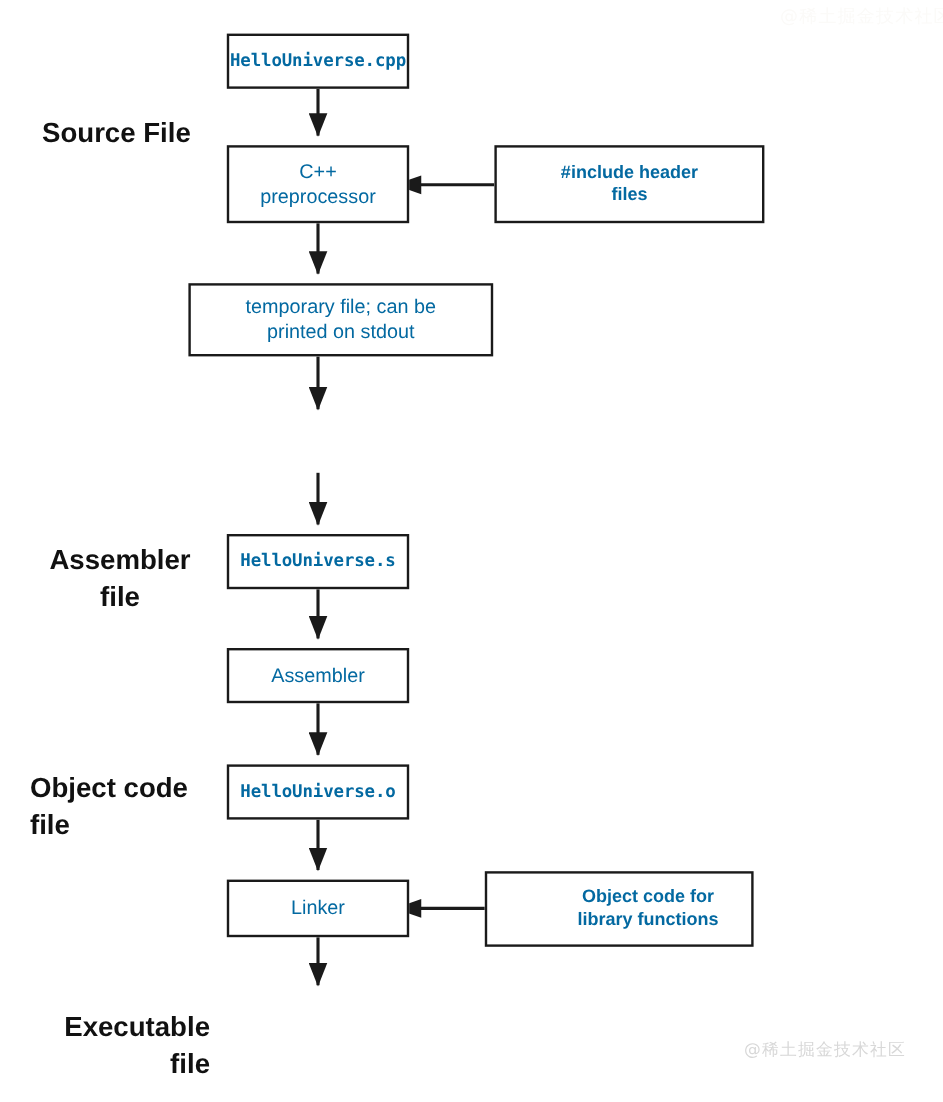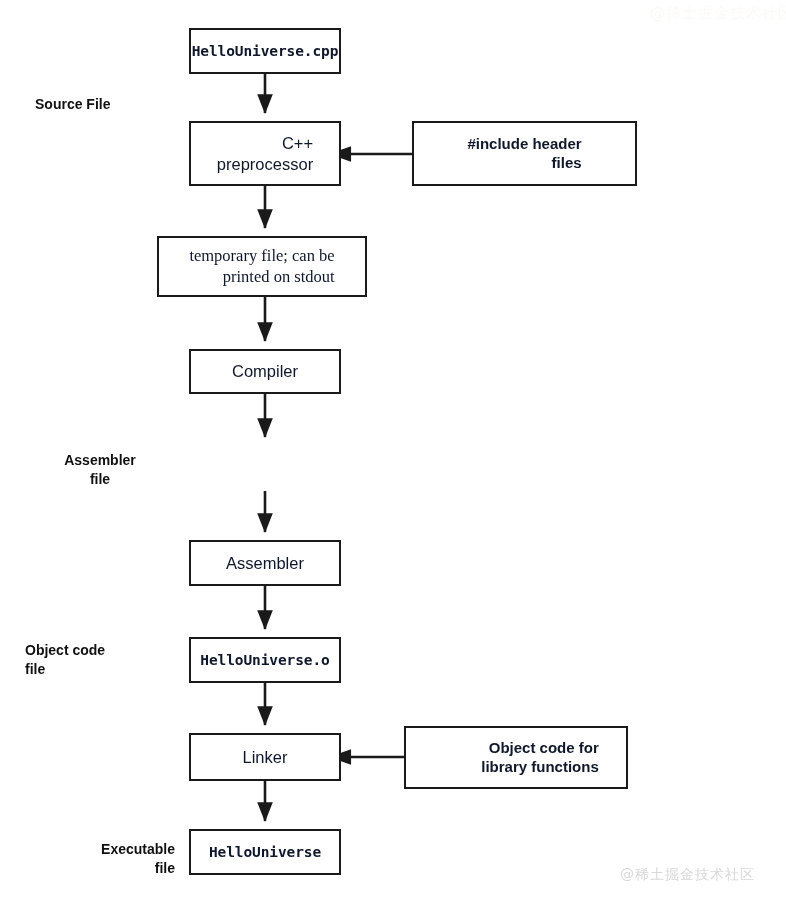--- a/index.html
+++ b/index.html
@@ -23,22 +23,22 @@
     height: 918px;
   }
   .node-box {
     position: absolute;
     box-sizing: border-box;
     border: 2px solid #1a1a1a;
     background: #ffffff;
     display: flex;
     align-items: center;
     justify-content: center;
-    text-align: right;
-    color: #0f172a;
+    text-align: center;
+    color: #0369a1;
     line-height: 1.25;
   }
   .mono {
     font-family: "DejaVu Sans Mono", "Liberation Mono", monospace;
     font-size: 14.5px;
     font-weight: 700;
     letter-spacing: -0.1px;
   }
   .sans {
     font-family: "Liberation Sans", sans-serif;
@@ -47,21 +47,21 @@
   }
   .sans-bold {
     font-family: "Liberation Sans", sans-serif;
     font-size: 15px;
     font-weight: 700;
   }
   .stage-label {
     position: absolute;
     font-family: "Liberation Sans", sans-serif;
     font-weight: 700;
-    font-size: 14px;
+    font-size: 23px;
     color: #111111;
     text-align: center;
     line-height: 1.35;
     white-space: pre-line;
   }
   .watermark {
     position: absolute;
     color: #d8d8d8;
     font-family: "DejaVu Sans", sans-serif;
     font-size: 14px;
@@ -121,34 +121,33 @@
 file</div>
 
   <div class="node-box mono" style="left:189px; top:28px; width:152px; height:46px;">HelloUniverse.cpp</div>
 
   <div class="node-box sans" style="left:189px; top:121px; width:152px; height:65px; white-space:pre-line;">C++
 preprocessor</div>
 
   <div class="node-box sans-bold" style="left:412px; top:121px; width:225px; height:65px; white-space:pre-line;">#include header
 files</div>
 
-  <div class="node-box sans" style="left:157px; top:236px; width:210px; height:61px; white-space:pre-line;font-family:Liberation Serif, serif;">temporary file; can be
+  <div class="node-box sans" style="left:157px; top:236px; width:254px; height:61px; white-space:pre-line;">temporary file; can be
 printed on stdout</div>
 
-  <div class="node-box sans" style="left:189px; top:349px; width:152px; height:45px;">Compiler</div>
 
+  <div class="node-box mono" style="left:189px; top:445px; width:152px; height:46px;">HelloUniverse.s</div>
 
   <div class="node-box sans" style="left:189px; top:540px; width:152px; height:46px;">Assembler</div>
 
   <div class="node-box mono" style="left:189px; top:637px; width:152px; height:46px;">HelloUniverse.o</div>
 
   <div class="node-box sans" style="left:189px; top:733px; width:152px; height:48px;">Linker</div>
 
   <div class="node-box sans-bold" style="left:404px; top:726px; width:224px; height:63px; white-space:pre-line;padding-left:48px;">Object code for
 library functions</div>
 
-  <div class="node-box mono" style="left:189px; top:829px; width:152px; height:46px;">HelloUniverse</div>
 
   <div class="watermark-faint" style="left:650px; top:4px;">@稀土掘金技术社区</div>
 
   <div class="watermark" style="left:620px; top:866px;">@稀土掘金技术社区</div>
 
 </div>
 
 </body></html>

